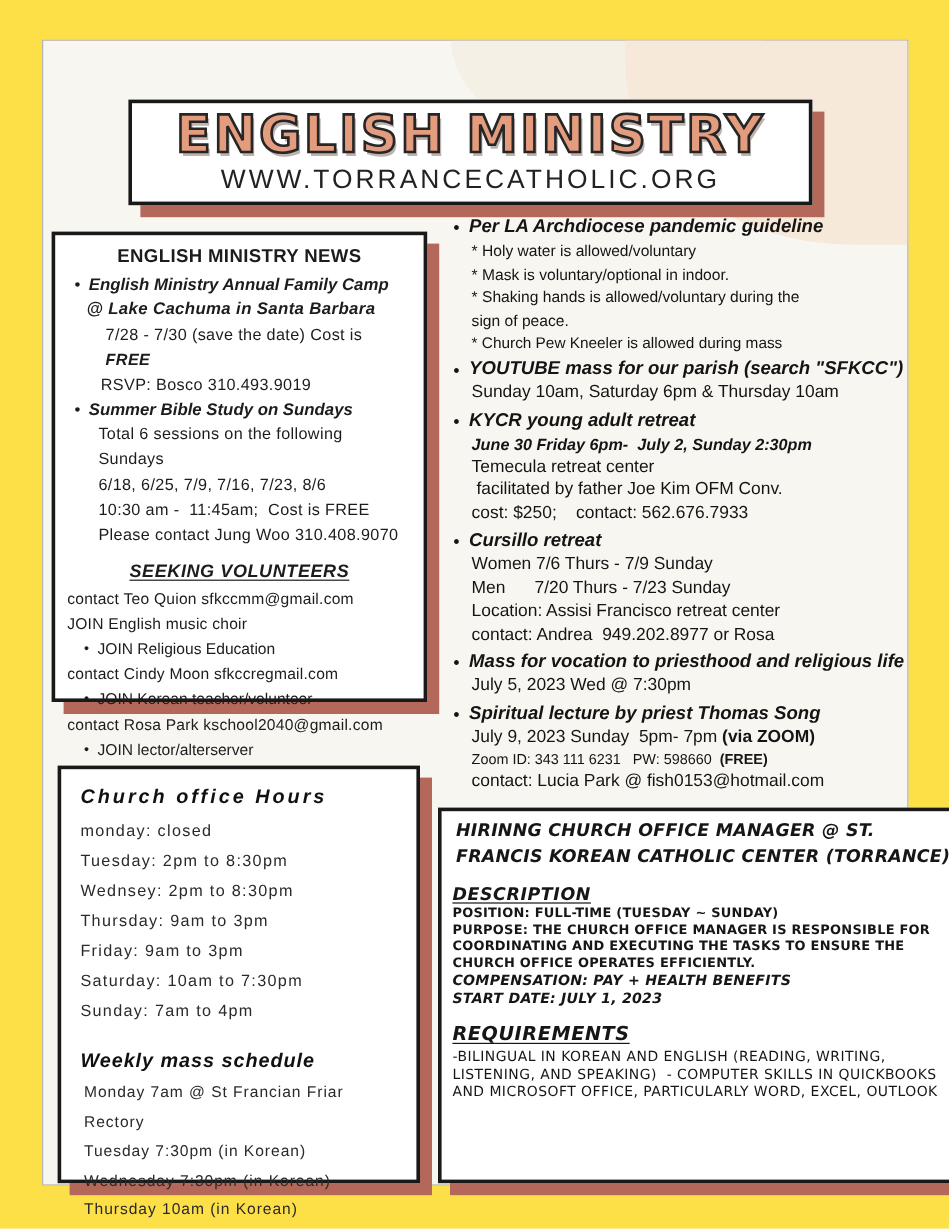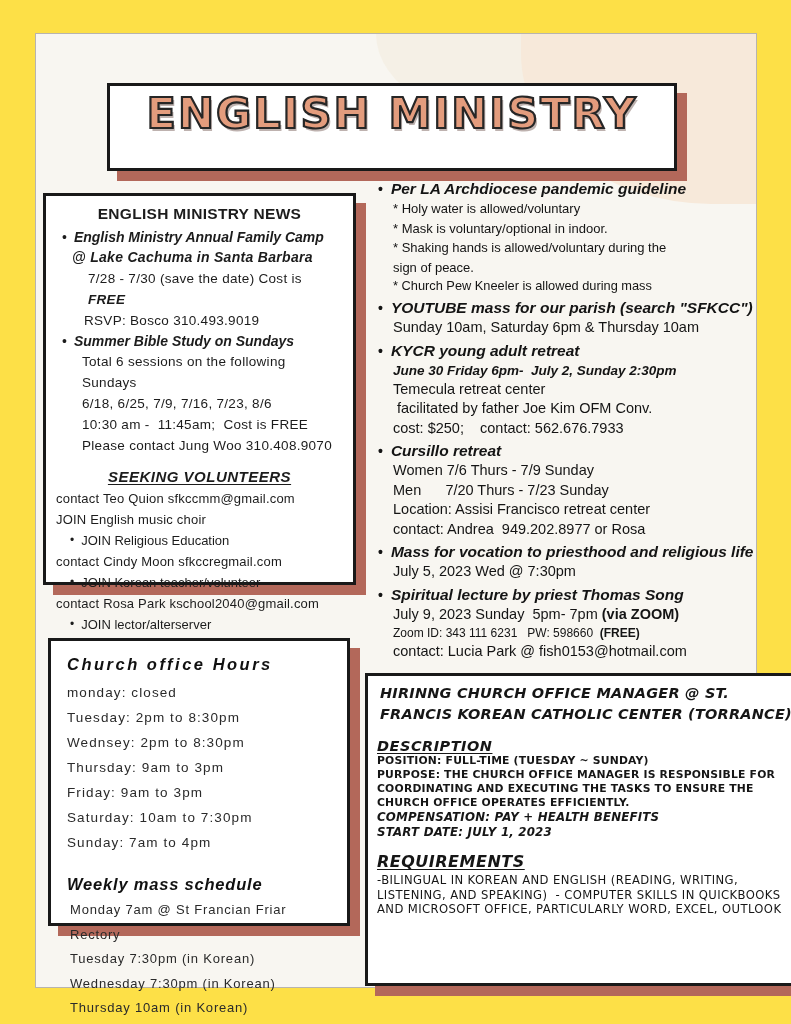--- a/index.html
+++ b/index.html
@@ -36,21 +36,21 @@
   .news-sub.indent2 { padding-left:32px; }
   .boldital { font-weight:700; font-style:italic; }
 
   .vol-title { text-align:center; font-weight:700; font-style:italic; font-size:15px;
                text-decoration:underline; text-underline-offset:2px; margin:12px 0 3px 0; letter-spacing:.5px; }
   .vol-line { line-height:21px; padding-left:0; font-size:13px; letter-spacing:.2px; white-space:pre-wrap; }
   .vol-join-b { display:flex; line-height:21px; font-size:13px; padding-left:14px; }
   .vol-join-b::before { content:"•"; font-size:12px; padding:0 7px 0 0; }
 
   
-  .hours-box { left:12px; top:604px; width:302px; height:288px; padding:14px 14px 0 16px; color:#2a2a2a; }
+  .hours-box { left:12px; top:604px; width:302px; height:348px; padding:14px 14px 0 16px; color:#2a2a2a; }
   .hours-title { font-weight:700; font-style:italic; font-size:16.5px; letter-spacing:2.5px; margin-bottom:6px; color:#111; }
   .hours-line { font-size:13.5px; letter-spacing:1.1px; line-height:25px; white-space:pre-wrap; }
   .mass-title { font-weight:700; font-style:italic; font-size:16.5px; letter-spacing:.8px; margin:20px 0 4px 0; color:#111; }
   .mass-line { font-size:13px; letter-spacing:.8px; line-height:24.5px; padding-left:3px; white-space:pre-wrap; }
 
   
   .right-col { position:absolute; left:338px; top:145px; width:392px; color:#141414; }
   .r-item { margin-bottom:3px; }
   .r-head { display:flex; font-weight:700; font-style:italic; font-size:15.5px; line-height:20px; }
   .r-head::before { content:"•"; font-style:normal; font-weight:700; font-size:14px; padding:0 8px 0 4px; }
@@ -75,20 +75,21 @@
 </head>
 <body>
 
 <div id="canvas">
   <div class="page">
     <div class="peach-blob2"></div>
     <div class="peach-blob"></div>
 
     <div class="box header-box">
       <div class="main-title">ENGLISH MINISTRY</div>
+      <div class="site-url">WWW.TORRANCECATHOLIC.ORG</div>
     </div>
 
     <div class="box news-box">
       <div class="news-title">ENGLISH MINISTRY NEWS</div>
 
       <div class="bullet-row">
         <span class="news-head">English Ministry Annual Family Camp</span>
       </div>
       <div class="news-sub news-head" style="padding-left:16px;">@ Lake Cachuma in Santa Barbara</div>
       <div class="news-sub indent2"><span>7/28 - 7/30 (save the date) Cost is </span><span class="boldital">FREE</span></div>

